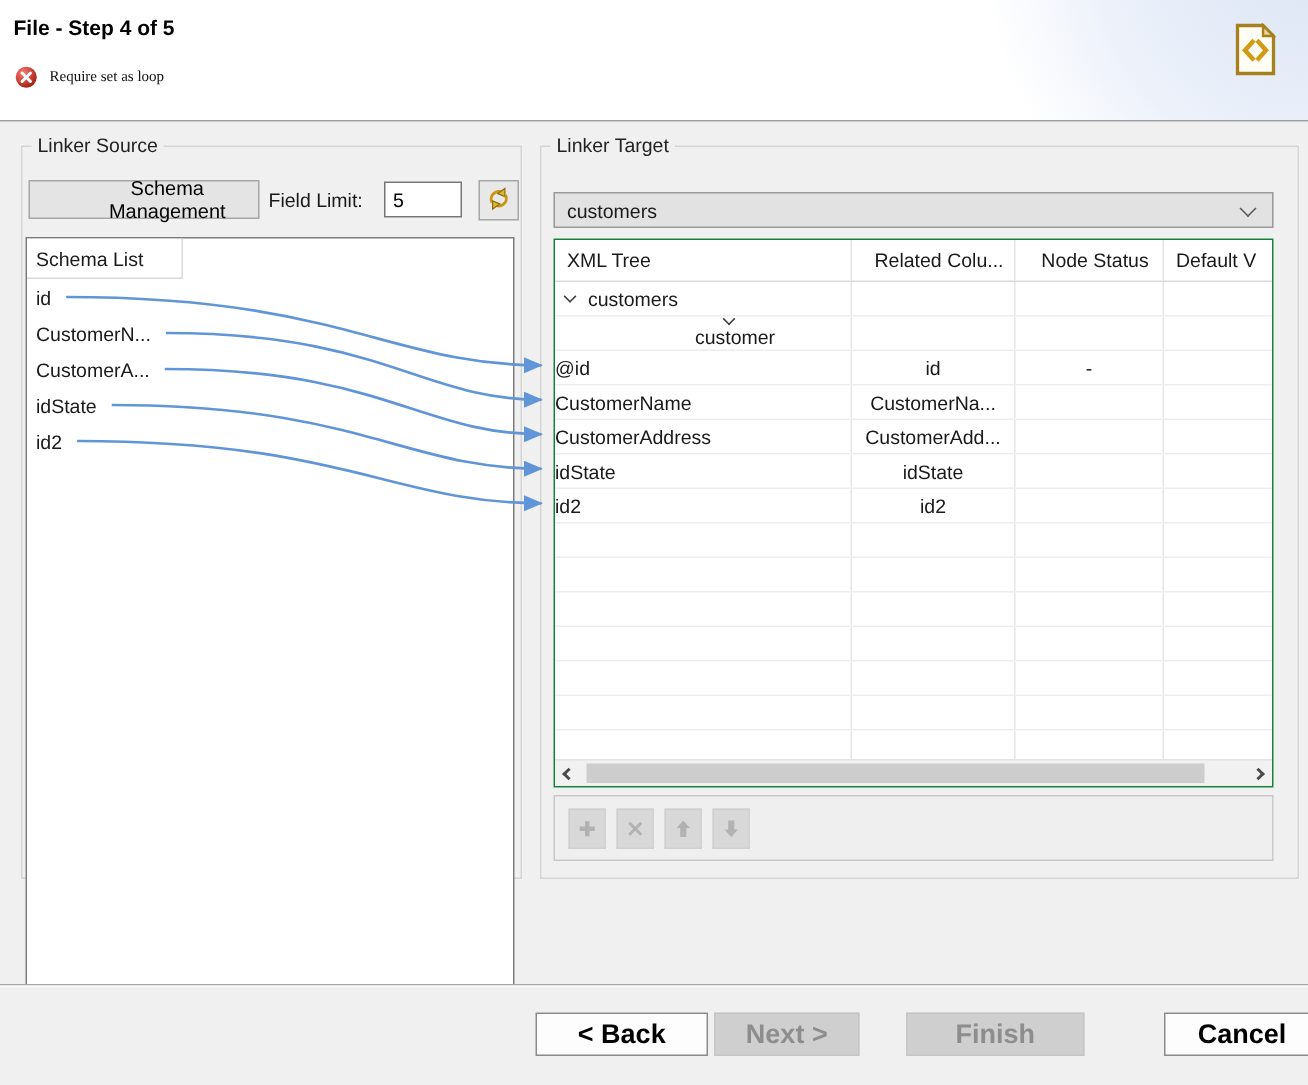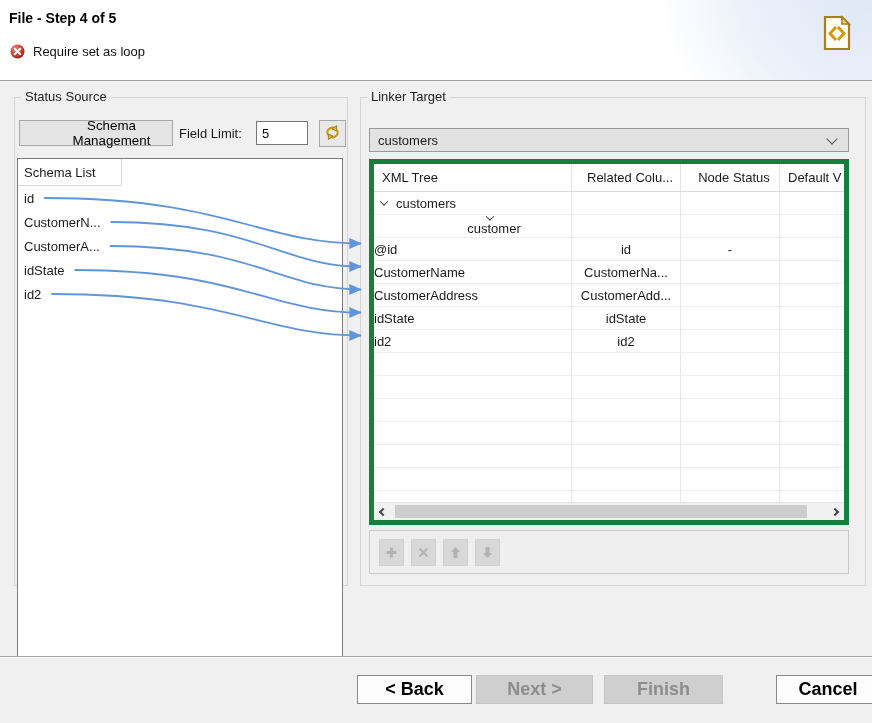--- a/index.html
+++ b/index.html
@@ -7,21 +7,21 @@
               font-family:"Liberation Sans", sans-serif; font-size:13px; color:#1a1a1a; }
   #dialog { position:relative; width:872px; height:723px; background:#f0f0f0; }
 
   
   .header { position:absolute; left:0; top:0; width:872px; height:81px;
             background:radial-gradient(circle 300px at 100% -30px, #dce5f5 0%, #ecf1fa 45%, #ffffff 72%), #ffffff;
             border-bottom:1px solid #9f9f9f; }
   .title { position:absolute; left:9px; top:10px; font-size:14px; font-weight:bold; color:#000; }
   .error-line { position:absolute; left:10px; top:44px; display:flex; align-items:center; gap:8px; }
   .error-line svg { display:block; }
-  .error-text { font-size:13px; color:#111; }
+  .error-text { font-size:10px; color:#111;font-family:Liberation Serif, serif; }
   .wizard-icon { position:absolute; left:822px; top:15px; }
 
   
   .group { position:absolute; border:1px solid #d5d5d5; }
   .group-label { position:absolute; top:-9px; left:6px; background:#f0f0f0; padding:0 4px; color:#222; }
   #source-group { left:14px; top:97px; width:334px; height:489px; }
   #target-group { left:360px; top:97px; width:506px; height:489px; }
 
   
   .btn { display:flex; align-items:center; justify-content:center; background:#e4e4e4;
@@ -40,21 +40,21 @@
   .schema-item { height:24px; display:flex; align-items:center; padding-left:6px; }
 
   
   #table-combo { position:absolute; left:8px; top:30px; width:480px; height:24px;
                  background:#e2e2e2; border:1px solid #999; display:flex; align-items:center; padding-left:8px; }
   .combo-chev { position:absolute; right:12px; top:6px; width:8px; height:8px;
                 border-right:1.6px solid #555; border-bottom:1.6px solid #555; transform:rotate(45deg); }
 
   
   #xml-table { position:absolute; left:8px; top:61px; width:480px; height:366px;
-               background:#ffffff; border:5px solid #15803d; overflow:hidden; }
+               background:#ffffff; border:1px solid #15803d; overflow:hidden; }
   .thead { display:flex; height:28px; border-bottom:1px solid #dadada; }
   .th { display:flex; align-items:center; padding-left:8px; border-right:1px solid #e4e4e4;
         white-space:nowrap; overflow:hidden; }
   .th:last-child { border-right:none; }
   .tbody { position:absolute; top:28px; left:0; right:0; bottom:18px; overflow:hidden; }
   .trow { display:flex; height:23px; border-bottom:1px solid #ededed; }
   .td { display:flex; align-items:center; border-right:1px solid #e6e6e6; white-space:nowrap; overflow:hidden; }
   .td:last-child { border-right:none; }
   .c1 { width:198px; } .c2 { width:109px; justify-content:center; }
   .c3 { width:99px; justify-content:center; } .c4 { flex:1; }
@@ -79,21 +79,21 @@
   .tool-btn svg { display:block; }
 
   
   .footer { position:absolute; left:0; top:656px; width:872px; height:67px; background:#f0f0f0;
             border-top:1px solid #a5a5a5; }
   .footer::before { content:""; position:absolute; left:0; top:0; width:100%; height:1px; background:#fbfbfb; }
   .fbtn { position:absolute; top:18px; height:29px; display:flex; align-items:center; justify-content:center; font-size:18px;font-weight:bold; }
   .fbtn.on  { background:#fdfdfd; border:1px solid #8a8a8a; color:#000; }
   .fbtn.off { background:#cfcfcf; border:1px solid #c6c6c6; color:#8d8d8d; }
   #back-btn   { left:357px; width:115px; }
-  #next-btn   { left:476px; width:117px; }
+  #next-btn   { left:476px; width:97px; }
   #finish-btn { left:604px; width:119px; }
   #cancel-btn { left:776px; width:104px; }
 
   
   #connections { position:absolute; left:0; top:0; width:872px; height:723px; pointer-events:none; z-index:10; }
   .conn { fill:none; stroke-width:1.8px; }
 </style>
 </head>
 <body>
 
@@ -121,21 +121,21 @@
       <svg width="30" height="36" viewBox="0 0 30 36">
         <path d="M3 2 H20 L27 9 V34 H3 Z" fill="#fffdf4" stroke="#a5801d" stroke-width="2.2"></path>
         <path d="M20 2 V9 H27 Z" fill="#e6d29a" stroke="#a5801d" stroke-width="1.6"></path>
         <path d="M13 13 L8 18.5 L13 24" fill="none" stroke="#d29b16" stroke-width="3" stroke-linecap="square"></path>
         <path d="M17 13 L22 18.5 L17 24" fill="none" stroke="#d29b16" stroke-width="3" stroke-linecap="square"></path>
       </svg>
     </span>
   </div>
 
   <div class="group" id="source-group">
-    <span class="group-label">Status Source</span>
+    <span class="group-label">Linker Source</span>
     <button class="btn" id="schema-mgmt-btn">Schema Management</button>
     <span id="field-limit-label">Field Limit:</span>
     <input id="field-limit-input" value="5" style="">
     <button class="btn" id="refresh-btn">
       <span>
         <svg width="17" height="17" viewBox="0 0 17 17">
           <path d="M4 11 A5 5 0 0 1 12 5.2" fill="none" stroke="#c79810" stroke-width="2"></path>
           <path d="M12.6 1.6 L12.6 7 L7.8 5 Z" fill="#e3b62a" stroke="#8a6d10" stroke-width="0.8"></path>
           <path d="M13 6 A5 5 0 0 1 5 11.8" fill="none" stroke="#c79810" stroke-width="2"></path>
           <path d="M4.4 15.4 L4.4 10 L9.2 12 Z" fill="#e3b62a" stroke="#8a6d10" stroke-width="0.8"></path>

